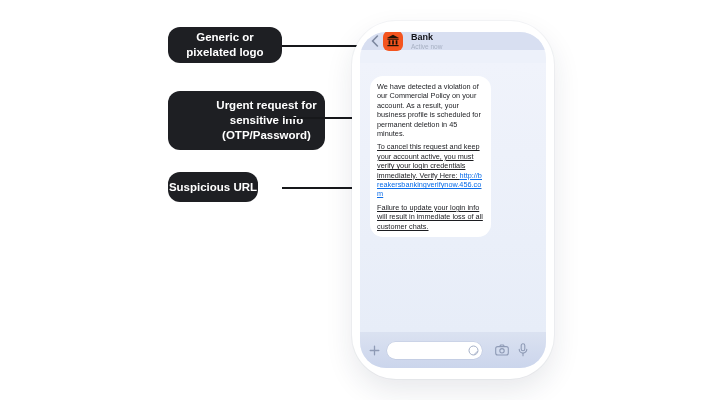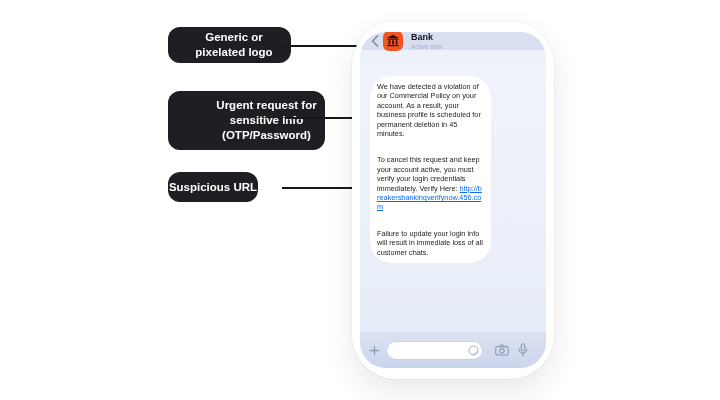--- a/index.html
+++ b/index.html
@@ -6,21 +6,21 @@
   .stage{
     position:relative;width:720px;height:400px;background:#ffffff;overflow:hidden;
     font-family:"Liberation Sans",sans-serif;
   }
   
   .callout{
     position:absolute;background:#1E1F23;color:#ffffff;border-radius:12px;
     display:flex;align-items:center;justify-content:center;text-align:center;
     font-weight:bold;font-size:11.5px;line-height:15px;white-space:pre-line;
   }
-  .callout-1{left:168px;top:27px;width:114px;height:36px;padding-left:9px;}
+  .callout-1{left:168px;top:27px;width:114px;height:36px;}
   .callout-2{left:168px;top:91px;width:117px;height:59px;padding-left:40px;}
   .callout-3{left:168px;top:172px;width:90px;height:30px;}
   .conn{position:absolute;height:1.5px;background:#17181B;}
   .conn-1{left:282px;top:45px;width:84px;}
   .conn-2{left:285px;top:117px;width:79px;}
   .conn-3{left:282px;top:187px;width:80px;}
   .dot{position:absolute;width:5px;height:5px;border-radius:50%;background:#17181B;}
   .dot-1{left:363px;top:43.5px;}
   .dot-2{left:361px;top:115px;}
   .dot-3{left:359px;top:185px;}
@@ -45,25 +45,25 @@
   }
   .head-text{margin-left:8px;display:flex;flex-direction:column;}
   .contact-name{font-size:9px;font-weight:bold;color:#14151A;line-height:11px;}
   .contact-status{font-size:6.5px;color:#A7B0C3;line-height:8px;}
   .chat-area{
     position:absolute;left:0;right:0;top:31px;bottom:36px;
     background:linear-gradient(180deg,#F0F3FB 0%,#E7EDF8 100%);
   }
   .bubble{
     position:absolute;left:10px;top:13px;width:121px;box-sizing:border-box;
-    background:#ffffff;border-radius:22px;padding:6px 7px;
+    background:#ffffff;border-radius:13px;padding:6px 7px;
     font-size:7.3px;line-height:9.4px;color:#1C1D21;
   }
   .bubble p{margin:0;}
-  .bubble p + p{margin-top:17px;}
+  .bubble p + p{margin-top:4px;text-decoration:underline;}
   .msg-link{color:#0A6CE8;text-decoration:underline;word-break:break-all;cursor:pointer;}
   .composer{
     position:absolute;left:0;right:0;bottom:0;height:36px;box-sizing:border-box;
     background:linear-gradient(180deg,#DBE2F1 0%,#CBD5EC 100%);
     display:flex;align-items:center;padding:0 10px 0 9px;
   }
   .pill{
     position:relative;width:95px;height:17px;border-radius:8.5px;background:#ffffff;
     margin-left:7px;flex:none;box-shadow:0 0 0 0.5px rgba(120,135,170,0.25);
   }

